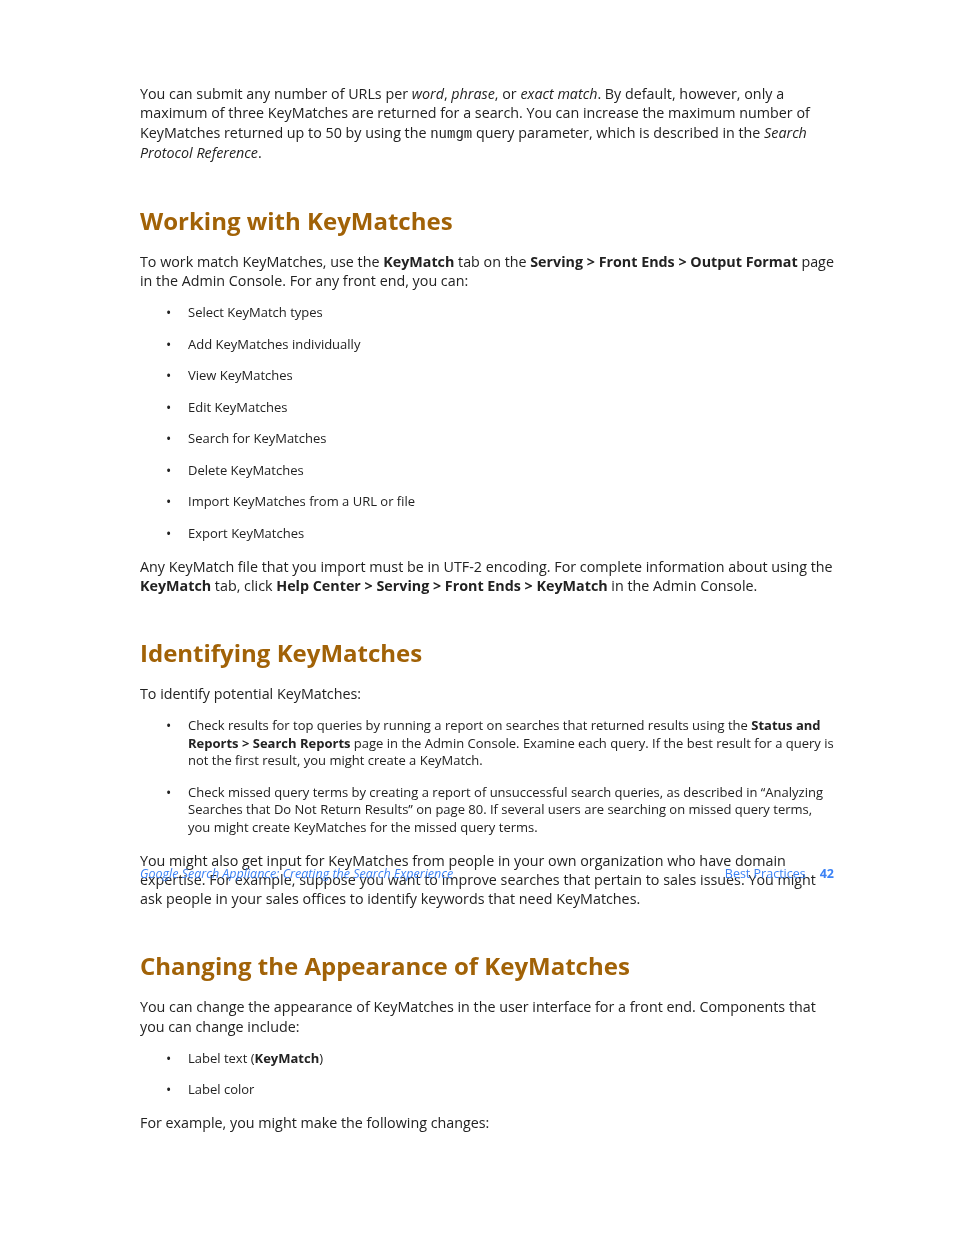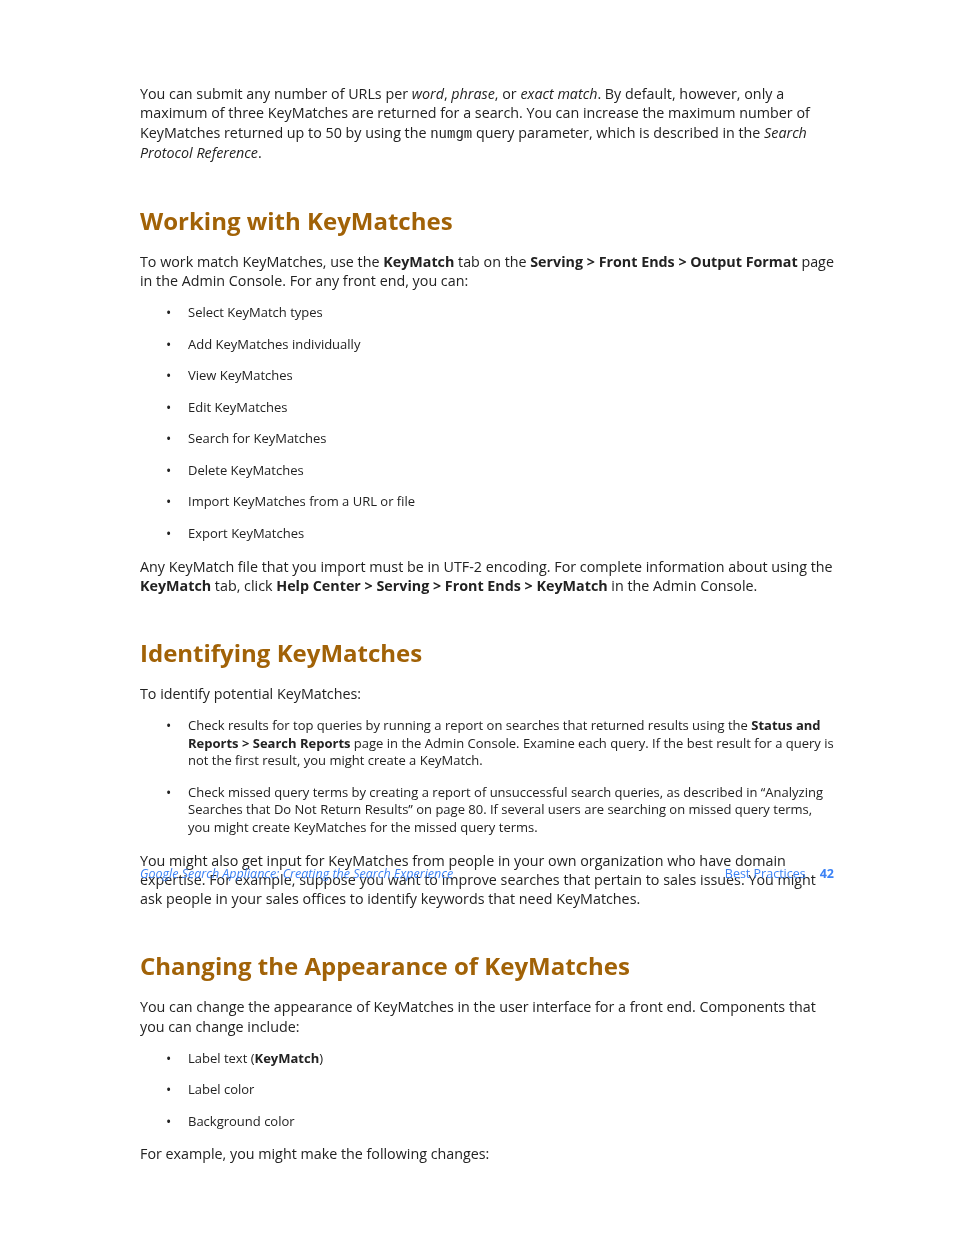--- a/index.html
+++ b/index.html
@@ -120,21 +120,20 @@
 
   <h2 class="section">Changing the Appearance of KeyMatches</h2>
 
   <p>You can change the appearance of KeyMatches in the user interface for a front end. Components that you can change include:</p>
 
   <ul class="bullets">
     <li>
       <span>Label text (</span><span class="bold">KeyMatch</span><span>)</span>
     </li>
     <li>Label color</li>
-    <li>Background color</li>
   </ul>
 
   <p>For example, you might make the following changes:</p>
 
   <div class="footer">
     <span class="left">Google Search Appliance: Creating the Search Experience</span>
     <span class="right">
       <span>Best Practices</span><span class="pnum">42</span>
     </span>
   </div>

